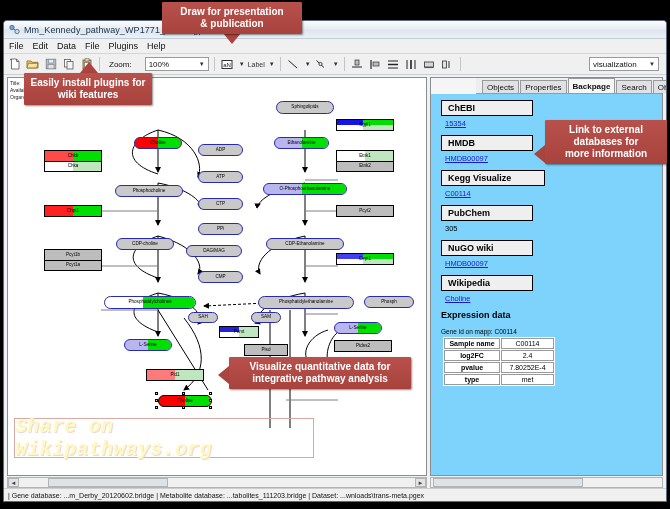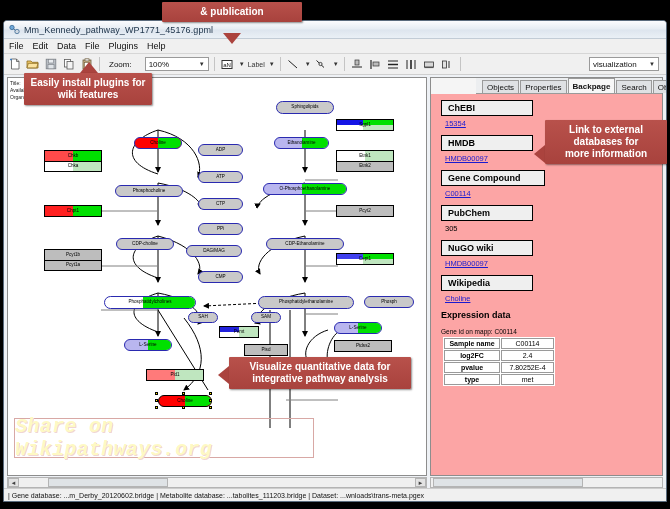--- a/index.html
+++ b/index.html
@@ -78,21 +78,21 @@
     display:flex; align-items:flex-end; padding-left:6px;
   }
   .tab {
     font-size:8px; color:#111; padding:1px 4px 1px 4px;
     border:1px solid #9a9a9a; border-bottom:none; background:#dfe1e4;
     margin-right:1px; height:13px; line-height:11px;
   }
   .tab.active { background:#f7f7f7; height:15px; line-height:13px; font-weight:bold; }
   #backpage {
     position:absolute; left:0; top:16px; right:0; bottom:0;
-    background:#fca5a5; overflow:hidden; padding:6px 8px 0 10px;
+    background:#7dd3fc; overflow:hidden; padding:6px 8px 0 10px;
   }
   .db-box {
     border:1px solid #000; background:#efefef;
     font-size:9px; font-weight:bold; color:#000;
     padding:2px 6px; width:92px; margin-bottom:3px;
   }
   .db-link {
     font-size:7.5px; color:#1a1ad0; text-decoration:underline;
     margin:0 0 7px 4px; display:block;
   }
@@ -577,21 +577,21 @@
         <span class="tab">Objects</span>
       </div>
 
       <div id="backpage">
         <div class="db-box">ChEBI</div>
         <a class="db-link" href="#">15354</a>
 
         <div class="db-box">HMDB</div>
         <a class="db-link" href="#">HMDB00097</a>
 
-        <div class="db-box" style="width:104px;">Gene Compound</div>
+        <div class="db-box" style="width:104px;">Kegg Visualize</div>
         <a class="db-link" href="#">C00114</a>
 
         <div class="db-box">PubChem</div>
         <span class="db-plain">305</span>
 
         <div class="db-box">NuGO wiki</div>
         <a class="db-link" href="#">HMDB00097</a>
 
         <div class="db-box">Wikipedia</div>
         <a class="db-link" href="#">Choline</a>
@@ -631,20 +631,21 @@
       <span class="bar" style="left:2px;width:150px;"></span>
     </div>
 
     <div id="statusbar">
       <span>| Gene database: ...m_Derby_20120602.bridge | Metabolite database: ...tabolites_111203.bridge | Dataset: ...wnloads\trans-meta.pgex</span>
     </div>
   </div>
 </div>
 
 <div class="callout shade" style="left:162px;top:2px;width:140px;">
+  <div>Draw for presentation</div>
   <div>&amp; publication</div>
 </div>
 <div class="tail down" style="left:223px;top:33px;"></div>
 
 <div class="callout shade" style="left:24px;top:73px;width:128px;">
   <div>Easily install plugins for</div>
   <div>wiki features</div>
 </div>
 <div class="tail up" style="left:80px;top:62px;"></div>
 

